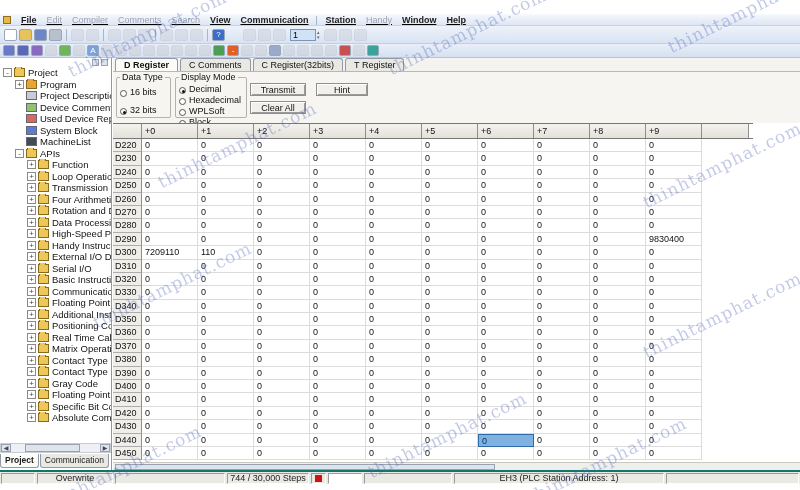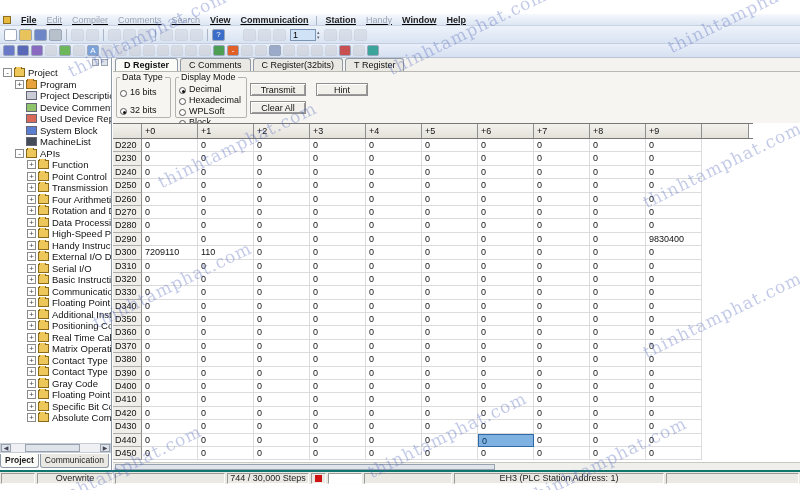--- a/index.html
+++ b/index.html
@@ -257,21 +257,21 @@
             <span class="tlabel">APIs</span>
           </div>
           <div class="tnode" style="padding-left: 27px;">
             <span class="texp">+</span>
             <span class="ticon" style="background: rgb(237, 199, 90);"></span>
             <span class="tlabel">Function</span>
           </div>
           <div class="tnode" style="padding-left: 27px;">
             <span class="texp">+</span>
             <span class="ticon" style="background: rgb(237, 199, 90);"></span>
-            <span class="tlabel">Point Control</span>
+            <span class="tlabel">Loop Operatio</span>
           </div>
           <div class="tnode" style="padding-left: 27px;">
             <span class="texp">+</span>
             <span class="ticon" style="background: rgb(237, 199, 90);"></span>
             <span class="tlabel">Transmission Co</span>
           </div>
           <div class="tnode" style="padding-left: 27px;">
             <span class="texp">+</span>
             <span class="ticon" style="background: rgb(237, 199, 90);"></span>
             <span class="tlabel">Four Arithmetic</span>

